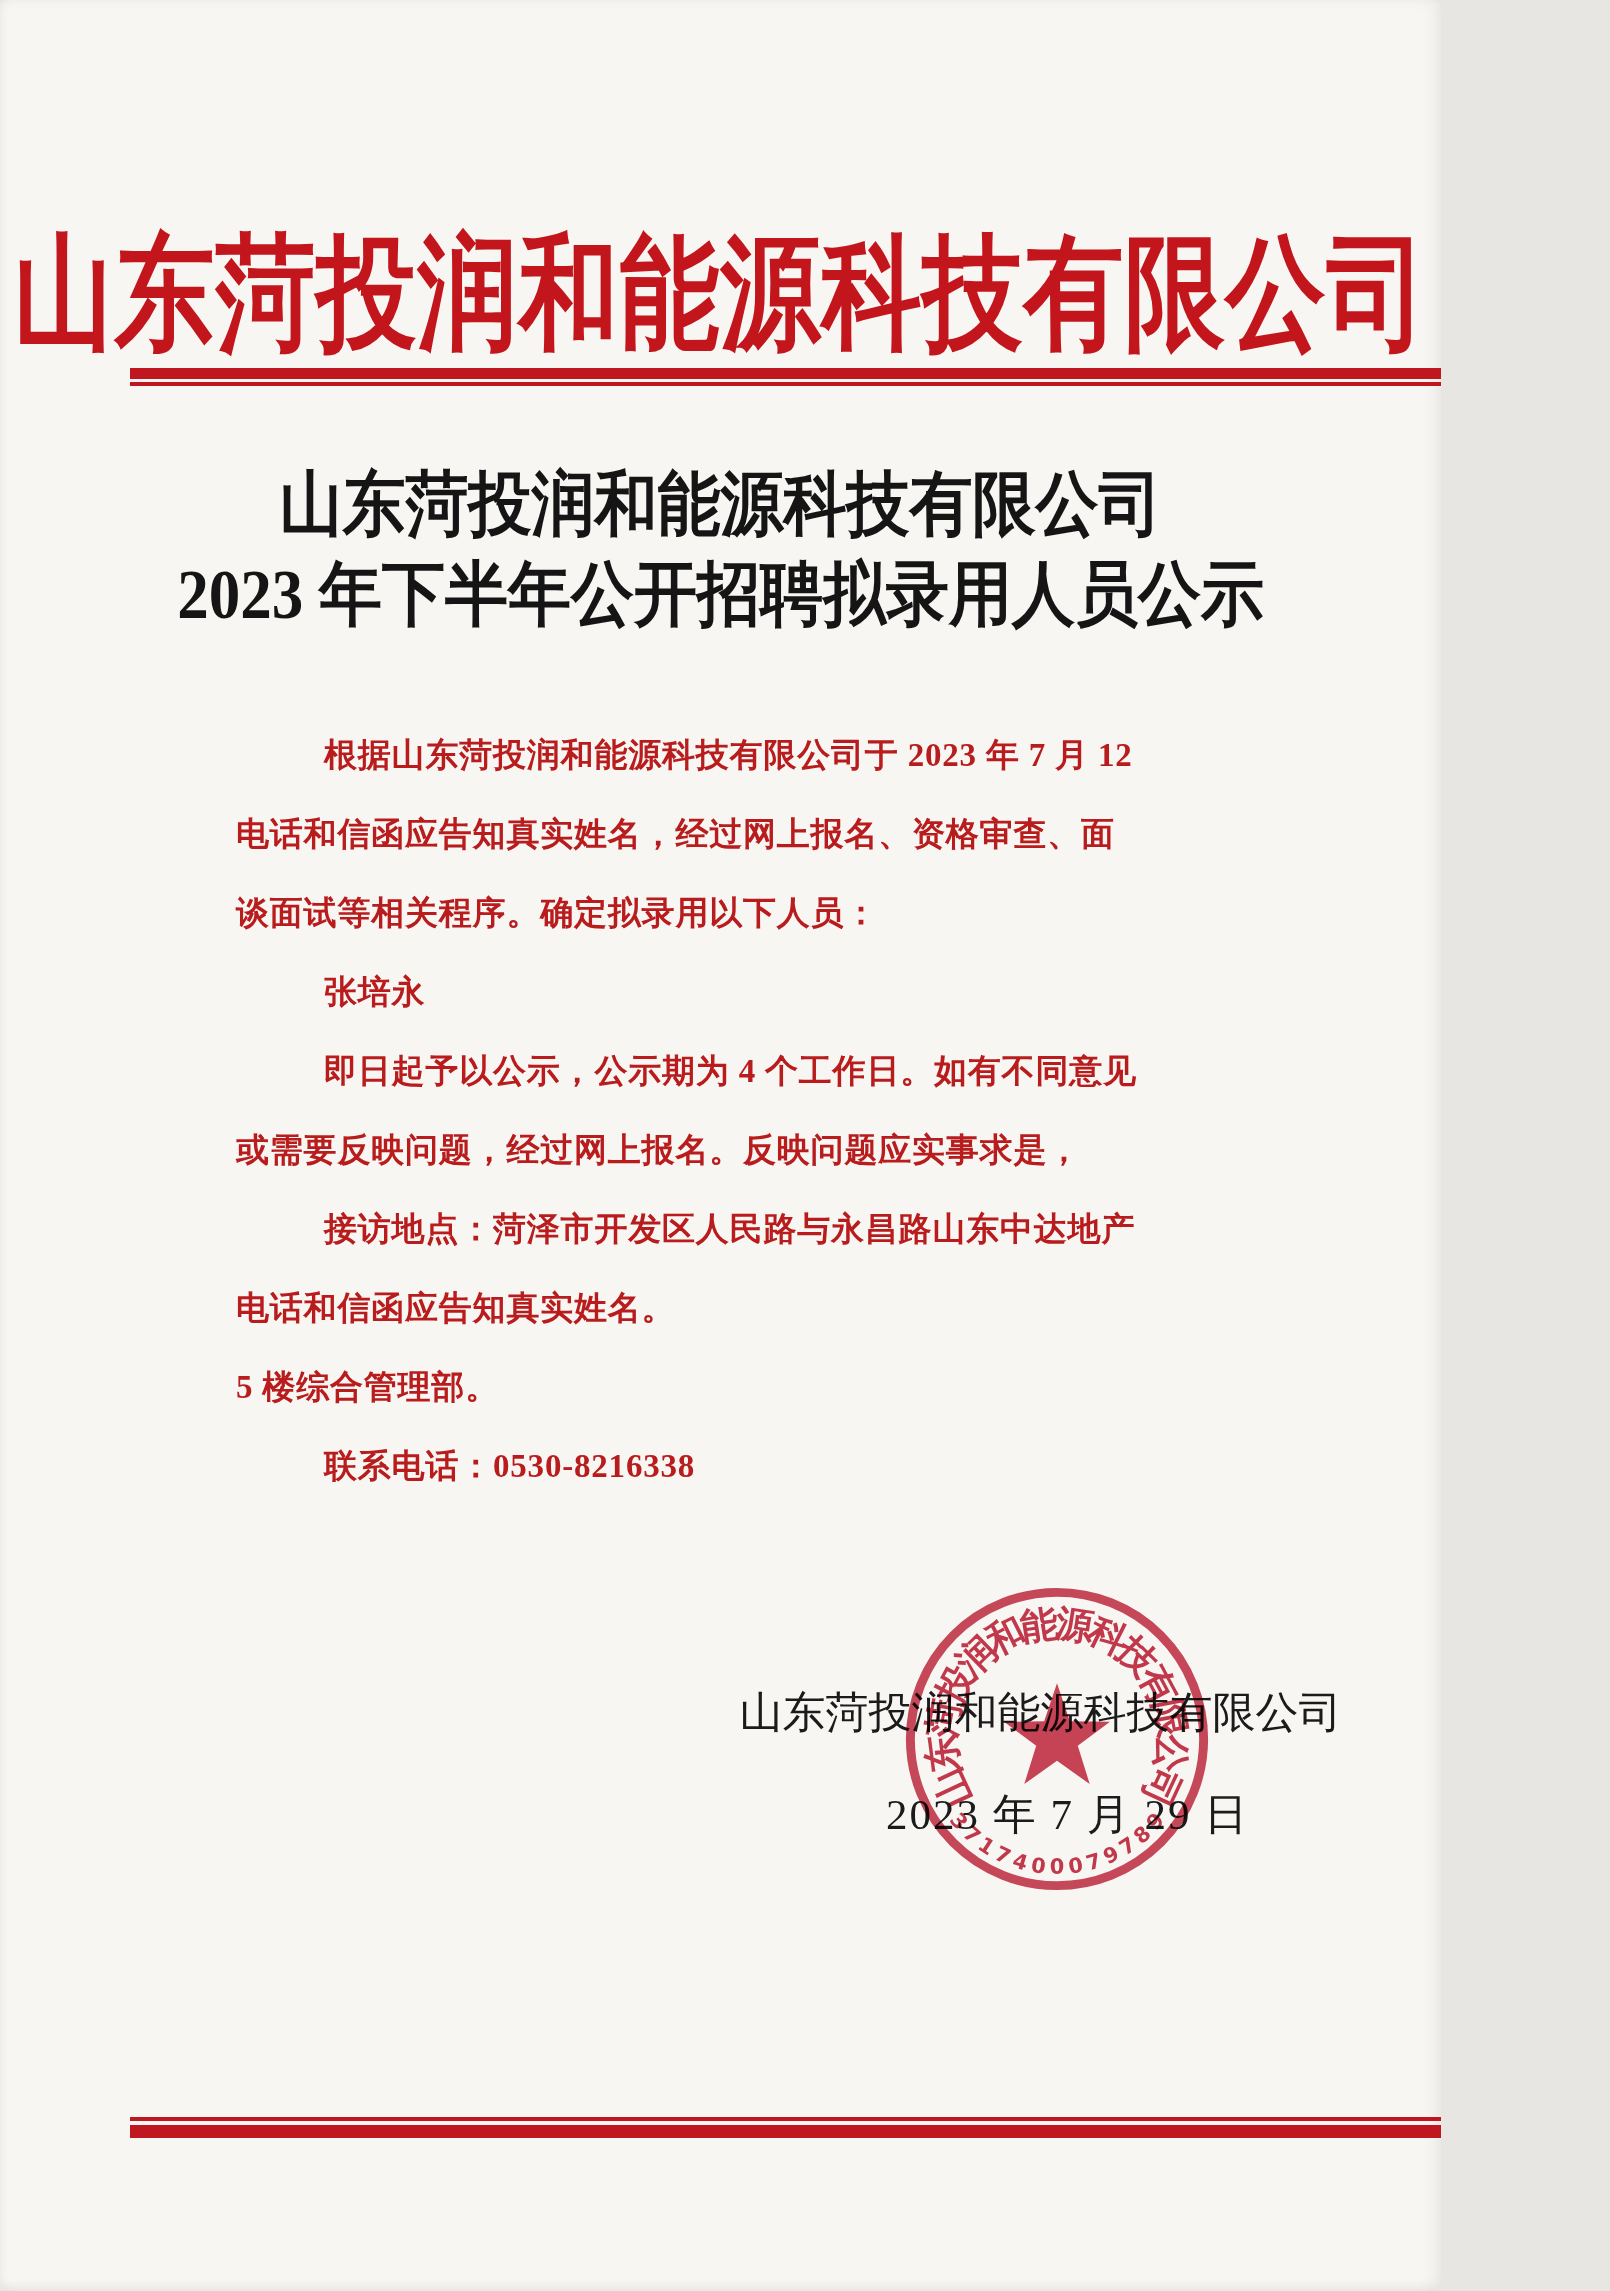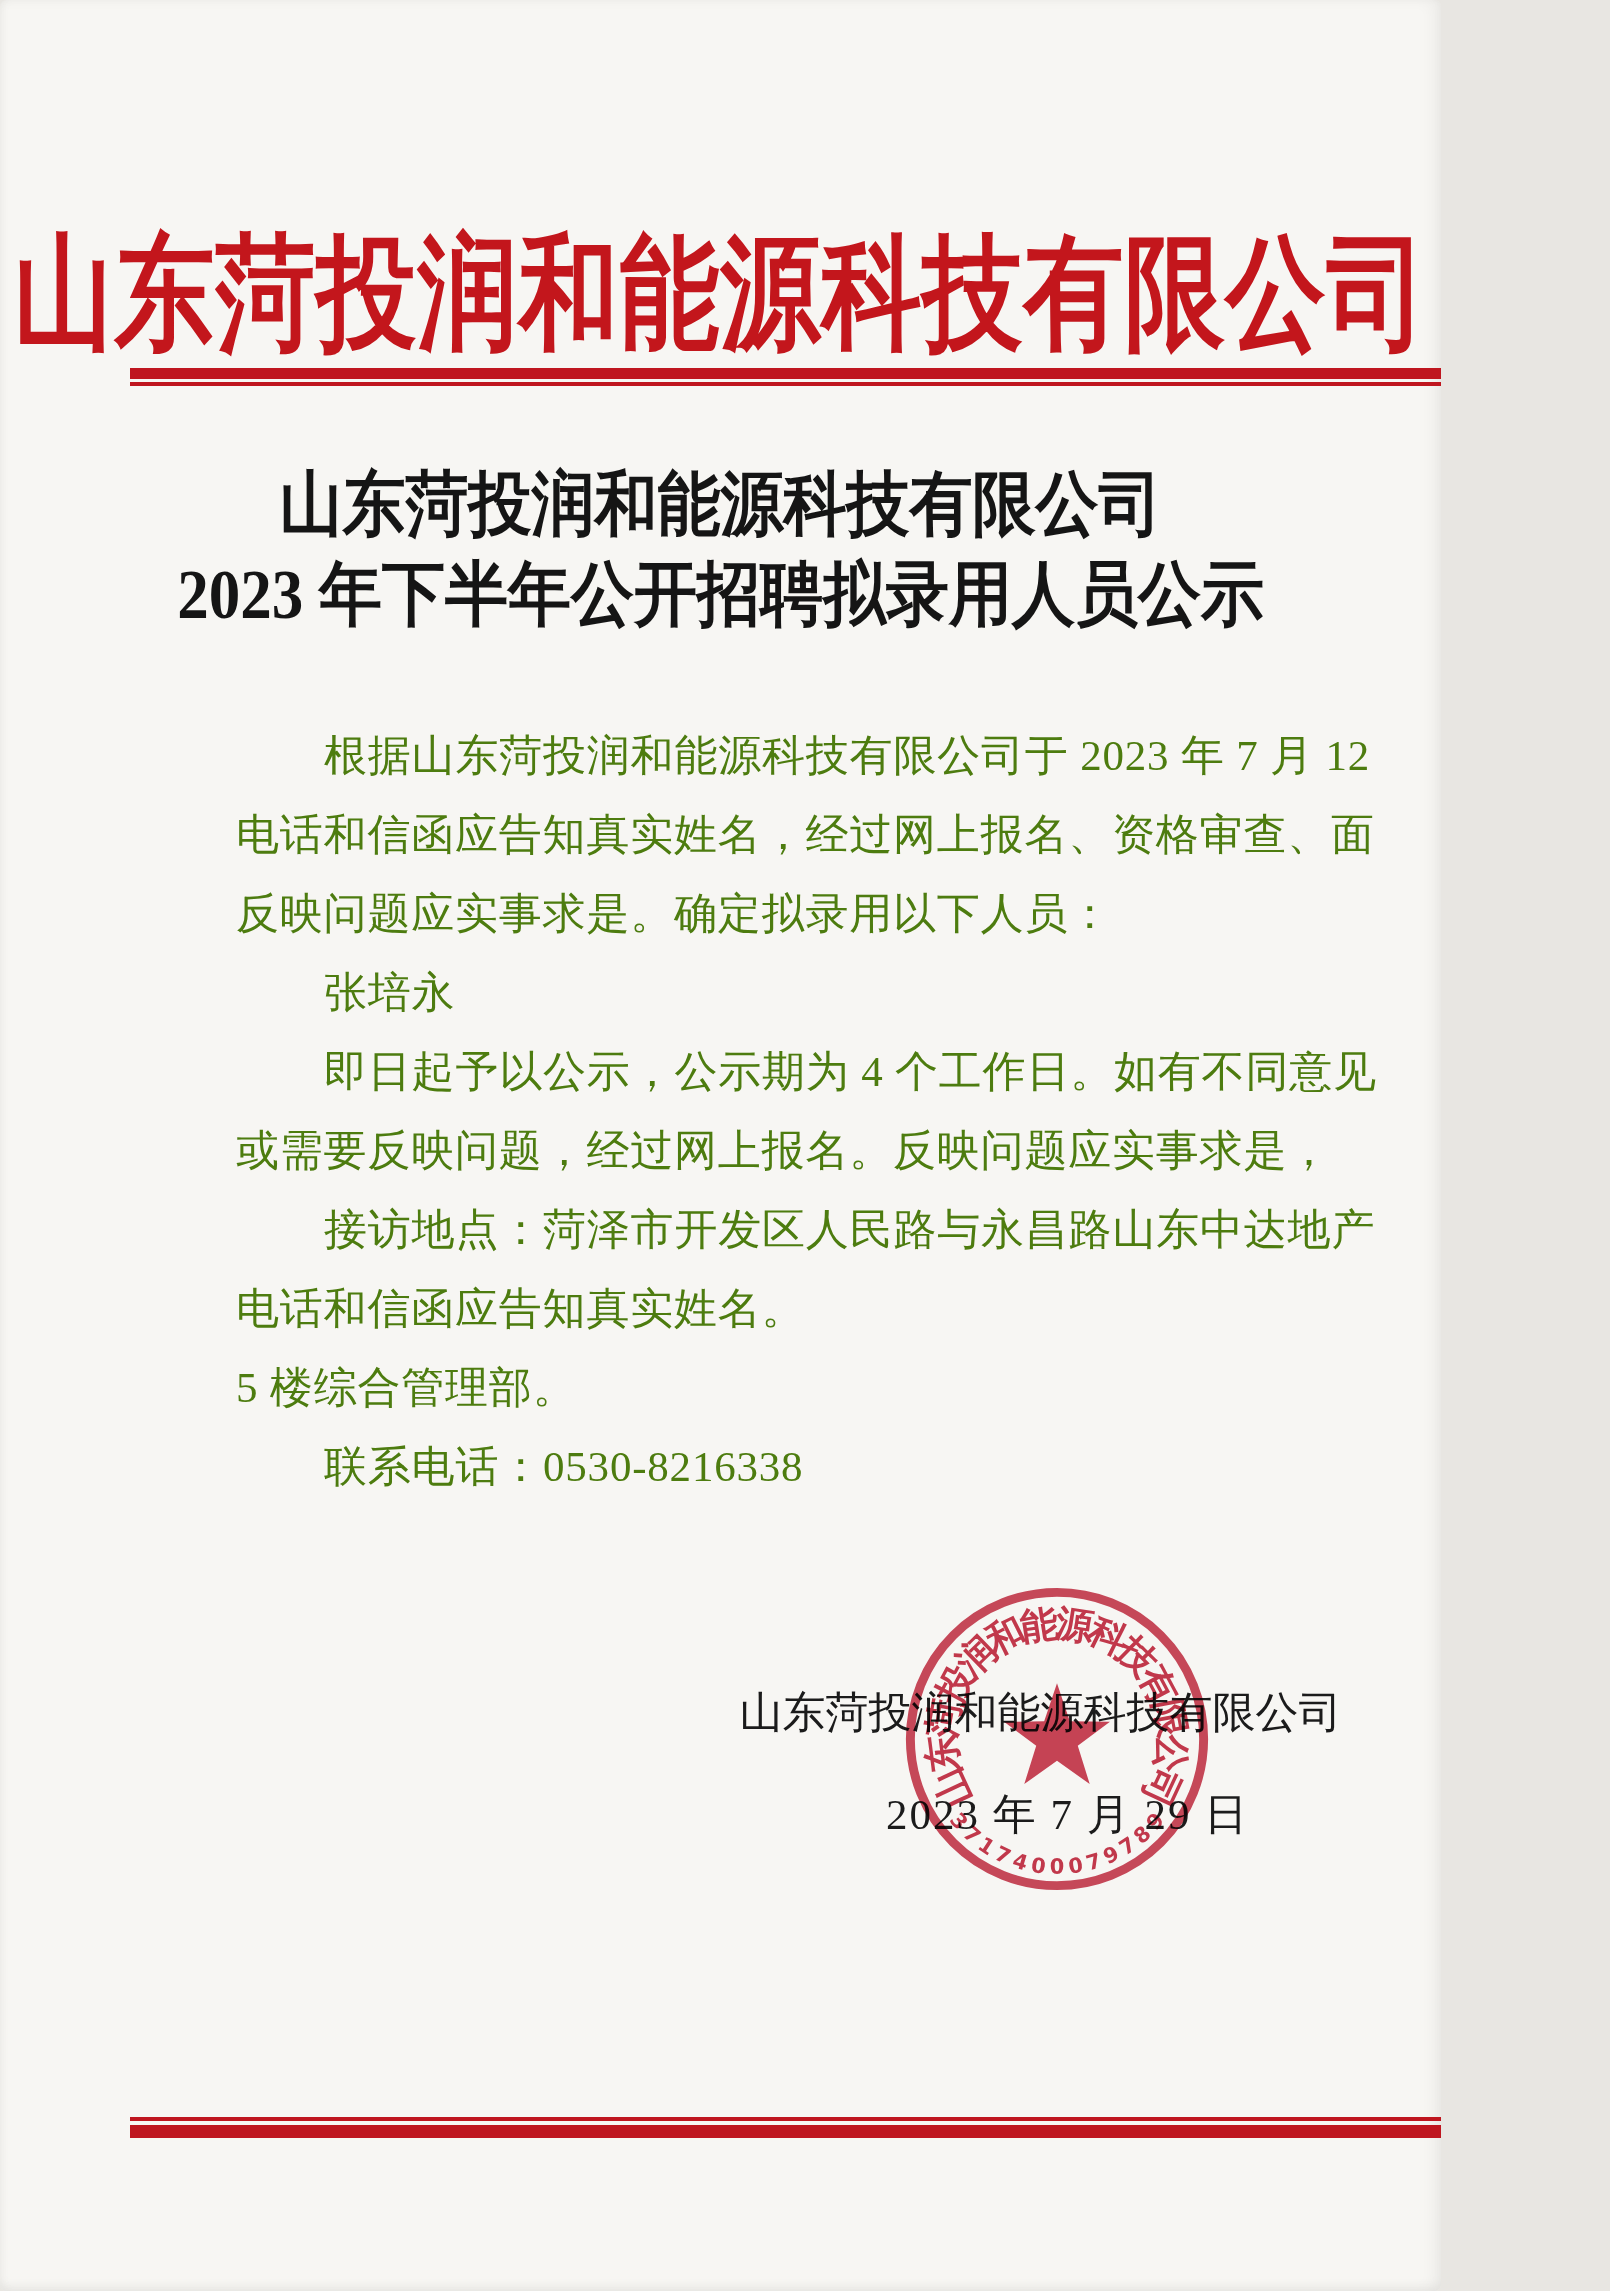--- a/index.html
+++ b/index.html
@@ -36,24 +36,25 @@
     font-size: 63px; font-weight: bold;
     line-height: 80px;
     transform: scaleY(1.12);
     transform-origin: center top;
     white-space: nowrap;
   }
 
   
   .body-text {
     position: absolute; left: 236px; top: 716px; width: 1220px;
-    color: #4d7c0f;
-    font-size: 43px;
+    color: #b91c1c;
+    font-size: 33px;
     line-height: 79px;
     letter-spacing: 0.8px;
+    font-weight: bold;
   }
   .body-line { white-space: nowrap; }
   .body-line.indent { text-indent: 88px; }
 
   
   .sig-company {
     position: absolute; left: 732px; top: 1684px; width: 617px;
     text-align: center; color: #1b1b1b;
     font-size: 43px; white-space: nowrap;
   }
@@ -87,21 +88,21 @@
   <div class="rule rule-top-thin"></div>
 
   <div class="doc-title">
     <div>山东菏投润和能源科技有限公司</div>
     <div>2023 年下半年公开招聘拟录用人员公示</div>
   </div>
 
   <div class="body-text">
     <div class="body-line indent">根据山东菏投润和能源科技有限公司于 2023 年 7 月 12</div>
     <div class="body-line">电话和信函应告知真实姓名，经过网上报名、资格审查、面</div>
-    <div class="body-line">反映问题应实事求是。确定拟录用以下人员：</div>
+    <div class="body-line">谈面试等相关程序。确定拟录用以下人员：</div>
     <div class="body-line indent">张培永</div>
     <div class="body-line indent">即日起予以公示，公示期为 4 个工作日。如有不同意见</div>
     <div class="body-line">或需要反映问题，经过网上报名。反映问题应实事求是，</div>
     <div class="body-line indent">接访地点：菏泽市开发区人民路与永昌路山东中达地产</div>
     <div class="body-line">电话和信函应告知真实姓名。</div>
     <div class="body-line">5 楼综合管理部。</div>
     <div class="body-line indent">联系电话：0530-8216338</div>
   </div>
 
   <div class="sig-company">山东菏投润和能源科技有限公司</div>

